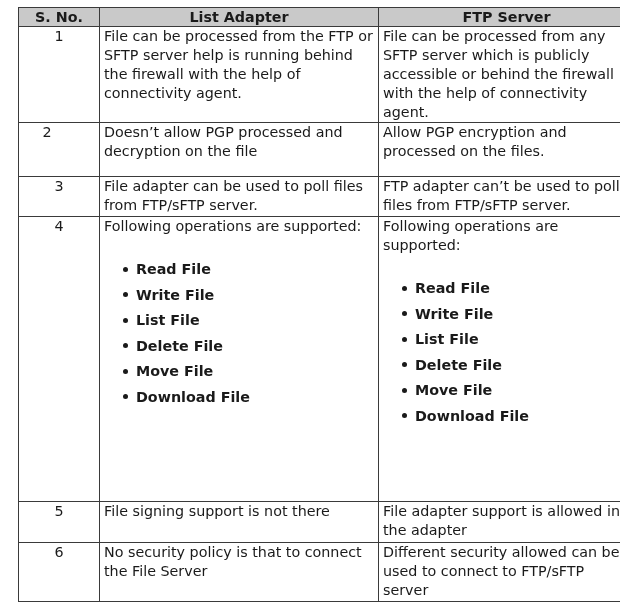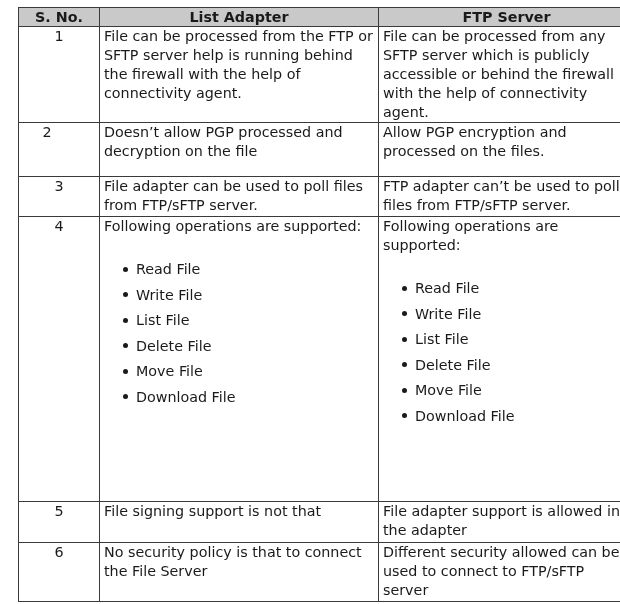--- a/index.html
+++ b/index.html
@@ -9,21 +9,21 @@
               table-layout:fixed; width:616px; }
   table.cmp td, table.cmp th { border:1.5px solid #3a3a3a; vertical-align:top;
               font-size:14.3px; line-height:19px; padding:0 4px; }
   table.cmp th { background:#c9c9c9; font-weight:bold; text-align:center; height:18px;
               line-height:18px; padding-top:0; padding-bottom:0; }
   col.c0 { width:81px; } col.c1 { width:279px; } col.c2 { width:256px; }
   td.sno { text-align:center; padding-right:10px; }
   td.sno.left { text-align:center; padding-right:28px; }
   .tall { line-height:26px; }
   ul.ops { list-style:none; margin:21px 0 0 0; padding:0 0 0 19px; }
-  ul.ops li { line-height:25.6px; }
+  ul.ops li { line-height:25.6px;font-weight:bold; }
   ul.ops li .dot { display:inline-block; width:5px; height:5px; border-radius:50%;
                    background:#1a1a1a; vertical-align:middle; margin-right:8px;
                    position:relative; top:-1px; }
   tr.r1 td { height:94px; }
   tr.r2 td { height:53px; }
   tr.r3 td { height:39px; }
   tr.r4 td { height:284px; }
   tr.r5 td { height:40px; }
   tr.r6 td { height:58px; }
 </style>
@@ -79,21 +79,21 @@
           <li><span class="dot"></span><span>Write File</span></li>
           <li><span class="dot"></span><span>List File</span></li>
           <li><span class="dot"></span><span>Delete File</span></li>
           <li><span class="dot"></span><span>Move File</span></li>
           <li><span class="dot"></span><span>Download File</span></li>
         </ul>
       </td>
     </tr>
     <tr class="r5">
       <td class="sno">5</td>
-      <td>File signing support is not that</td>
+      <td>File signing support is not there</td>
       <td>File adapter support is allowed in the adapter</td>
     </tr>
     <tr class="r6">
       <td class="sno">6</td>
       <td>No security policy is that to connect the File Server</td>
       <td>Different security allowed can be used to connect to FTP/sFTP server</td>
     </tr>
   </tbody>
 </table>
 

